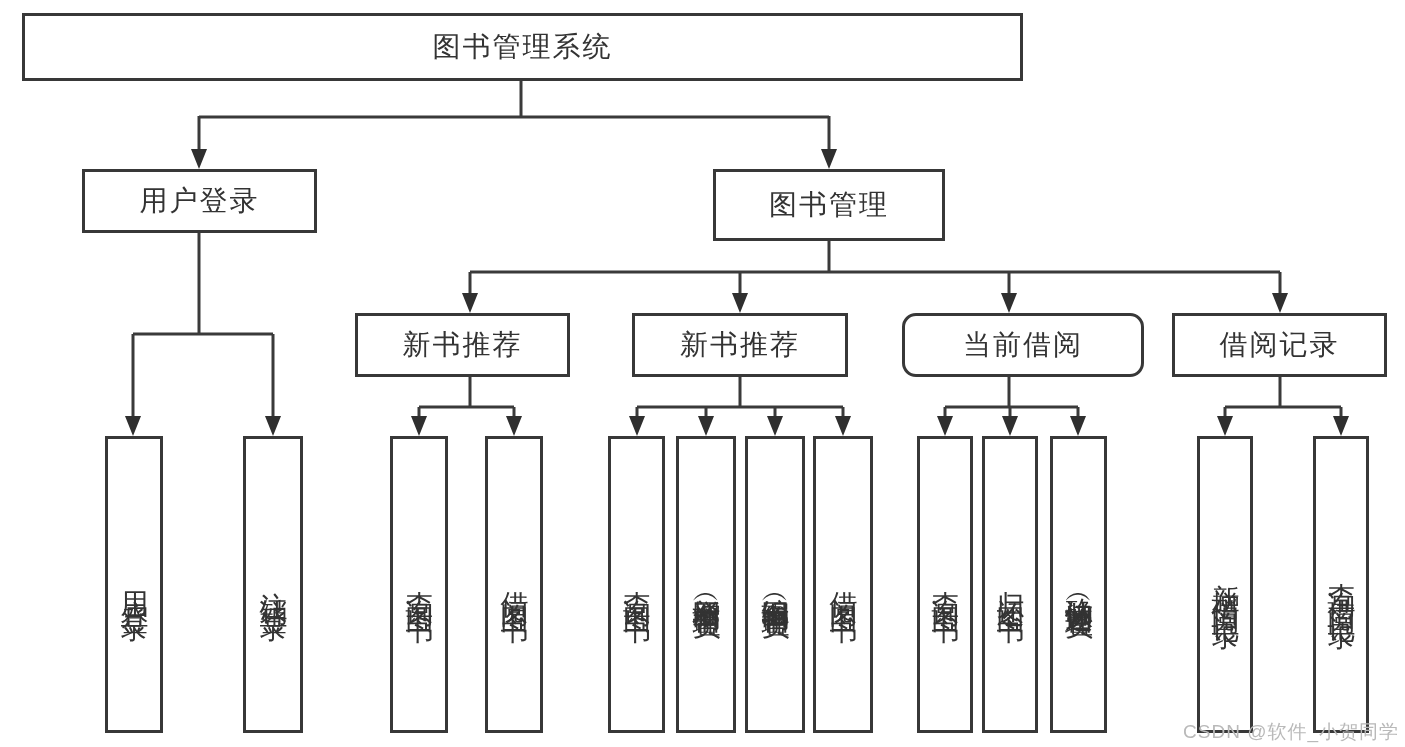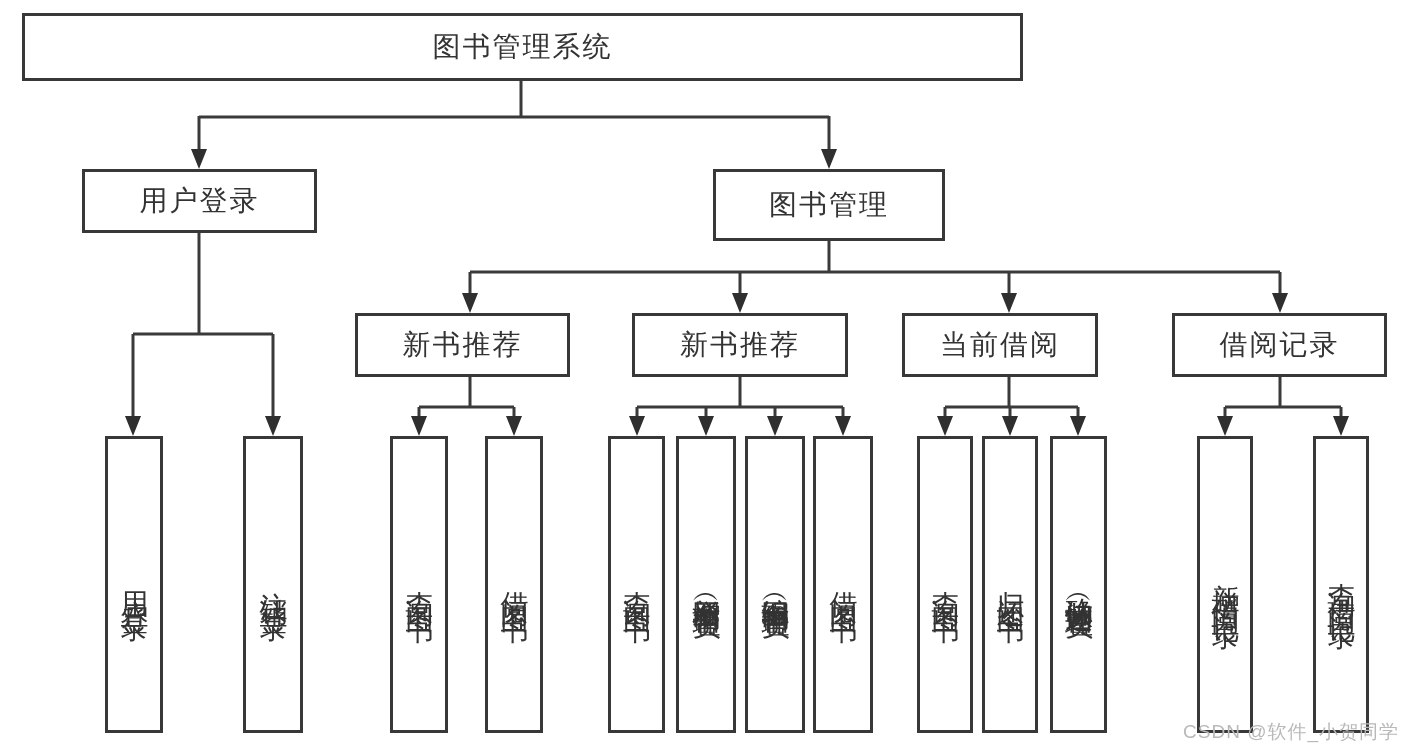--- a/index.html
+++ b/index.html
@@ -119,21 +119,21 @@
     <polygon points="1341,436 1333,416 1349,416"></polygon>
   </svg>
 
   <div class="node" style="left:22px; top:13px; width:1001px; height:68px;">图书管理系统</div>
 
   <div class="node" style="left:82px; top:169px; width:235px; height:64px;">用户登录</div>
   <div class="node" style="left:713px; top:169px; width:232px; height:72px;">图书管理</div>
 
   <div class="node" style="left:355px; top:313px; width:215px; height:64px;">新书推荐</div>
   <div class="node" style="left:632px; top:313px; width:216px; height:64px;">新书推荐</div>
-  <div class="node" style="left:902px; top:313px; width:196px; height:64px;">当前借阅</div>
+  <div class="node" style="left:902px; top:313px; width:242px; height:64px;border-radius:14px;">当前借阅</div>
   <div class="node" style="left:1172px; top:313px; width:215px; height:64px;">借阅记录</div>
 
   <div class="leaf" style="left:105px; width:58px;">
     <span>用户登录</span>
   </div>
   <div class="leaf" style="left:243px; width:60px;">
     <span>注销登录</span>
   </div>
 
   <div class="leaf" style="left:390px; width:58px;">

